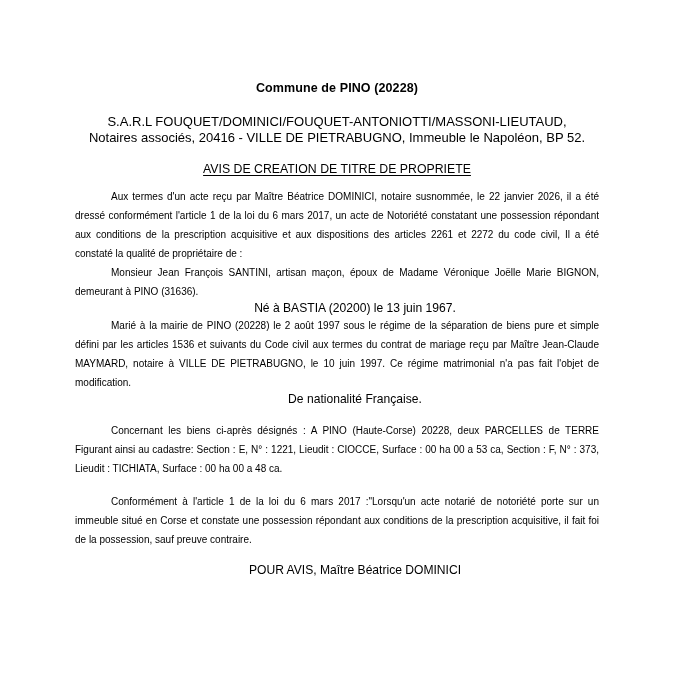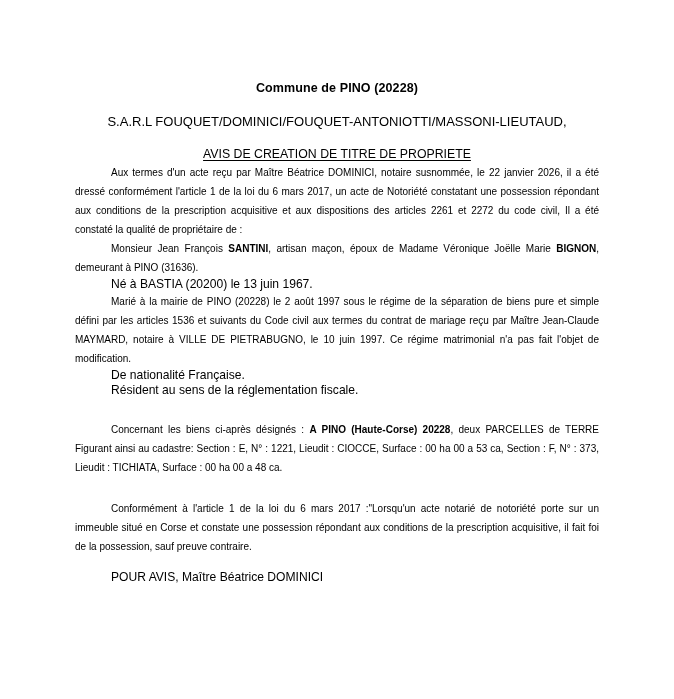--- a/index.html
+++ b/index.html
@@ -45,89 +45,89 @@
     margin: 0 0 16px 0;
   }
   .firm-line {
     display: block;
     white-space: nowrap;
   }
   .notice-heading {
     text-align: center;
     font-size: 12.3px;
     line-height: 16px;
-    margin: 0 0 1px 0;
+    margin: 0 0 10px 0;
   }
   .notice-heading span.u {
     text-decoration: underline;
     text-underline-offset: 2px;
   }
   p.para {
     margin: 0;
     font-size: 10px;
     line-height: 19px;
     text-align: justify;
     text-justify: inter-word;
     hyphens: none;
   }
   p.para.indent {
     text-indent: 36px;
   }
   p.para.gap-before {
-    margin-top: 22px;
+    margin-top: 14px;
   }
   .line {
     display: block;
     margin: 0;
     font-size: 12.1px;
     line-height: 15.2px;
-    text-align: left;
+    text-align: center;
     white-space: nowrap;
   }
   .line.indent {
     padding-left: 36px;
   }
   .just-block {
     text-align: justify;
     text-align-last: left;
   }
   b, .b {
-    font-weight: bold;
+    font-weight: normal;
   }
 </style>
 </head>
 <body>
 
 <div class="page">
   <div class="doc-body">
 
     <div class="commune-title">Commune de PINO (20228)</div>
 
     <div class="firm-block">
       <span class="firm-line">S.A.R.L FOUQUET/DOMINICI/FOUQUET-ANTONIOTTI/MASSONI-LIEUTAUD,</span>
+      <span class="firm-line">Notaires associés, 20416 - VILLE DE PIETRABUGNO, Immeuble le Napoléon, BP 52.</span>
     </div>
 
     <div class="notice-heading">
       <span class="u">AVIS DE CREATION DE TITRE DE PROPRIETE</span>
     </div>
 
     <p class="para indent">Aux termes d'un acte reçu par Maître Béatrice DOMINICI, notaire susnommée, le 22 janvier 2026, il a été dressé conformément l'article 1 de la loi du 6 mars 2017, un acte de Notoriété constatant une possession répondant aux conditions de la prescription acquisitive et aux dispositions des articles 2261 et 2272 du code civil, Il a été constaté la qualité de propriétaire de :</p>
 
     <div class="just-block">
       <p class="para indent"><span>Monsieur Jean François </span><b>SANTINI</b><span>, artisan maçon, époux de Madame Véronique Joëlle</span>
         <span>Marie </span><b>BIGNON</b><span>, demeurant à PINO (31636).</span></p>
     </div>
 
     <span class="line indent">Né à BASTIA (20200) le 13 juin 1967.</span>
 
     <p class="para indent">Marié à la mairie de PINO (20228) le 2 août 1997 sous le régime de la séparation de biens pure et simple défini par les articles 1536 et suivants du Code civil aux termes du contrat de mariage reçu par Maître Jean-Claude MAYMARD, notaire à VILLE DE PIETRABUGNO, le 10 juin 1997. Ce régime matrimonial n'a pas fait l'objet de modification.</p>
 
     <span class="line indent">De nationalité Française.</span>
 
-    <span class="line indent">Résident au sens de la réglementation fiscale.</span>
 
     <p class="para indent gap-before"><span>Concernant les biens ci-après désignés : </span><b>A PINO (Haute-Corse) 20228</b><span>, deux PARCELLES de TERRE Figurant ainsi au cadastre: Section : E, N° : 1221, Lieudit : CIOCCE, Surface : 00 ha 00 a 53 ca, Section : F, N° : 373, Lieudit : TICHIATA, Surface : 00 ha 00 a 48 ca.</span></p>
 
     <p class="para indent gap-before">Conformément à l'article 1 de la loi du 6 mars 2017 :"Lorsqu'un acte notarié de notoriété porte sur un immeuble situé en Corse et constate une possession répondant aux conditions de la prescription acquisitive, il fait foi de la possession, sauf preuve contraire.</p>
 
 
     <div style="height:14px"></div>
 
 
     <span class="line indent">POUR AVIS, Maître Béatrice DOMINICI</span>

